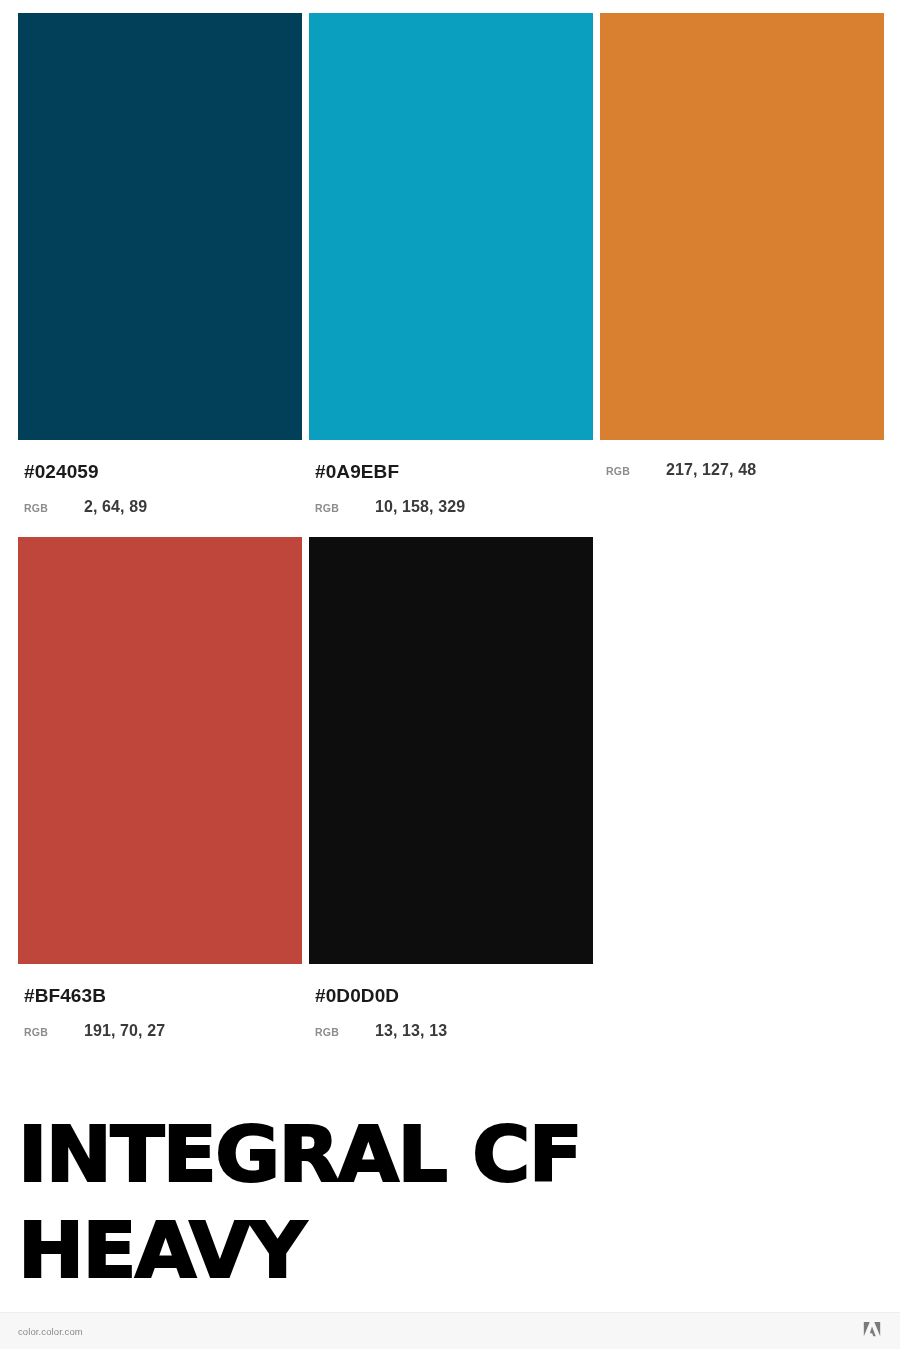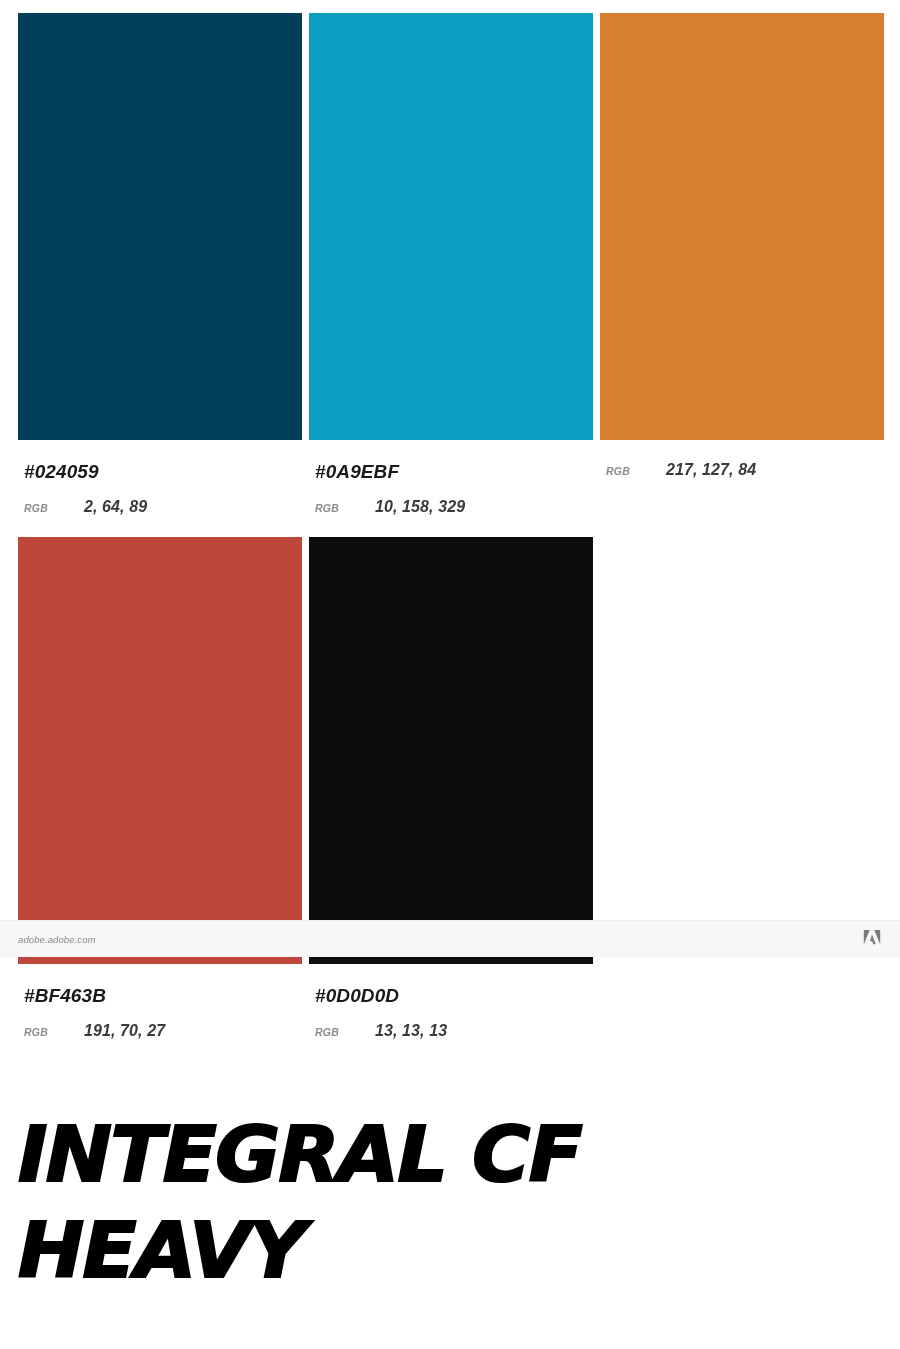--- a/index.html
+++ b/index.html
@@ -11,23 +11,22 @@
     height: 1349px;
     background: #FFFFFF;
     font-family: "Liberation Sans", sans-serif;
     overflow: hidden;
     position: relative;
   }
 
   #page {
     position: relative;
     width: 900px;
-    height: 957px;
+    height: 1349px;
     background: #FFFFFF;
-    font-style: italic;
   }
 
   
   .swatch-grid {
     position: absolute;
     left: 18px;
     top: 13px;
     width: 864px;
   }
 
@@ -179,21 +178,21 @@
             <span class="rgb-values">10, 158, 329</span>
           </div>
         </div>
       </div>
 
       <div class="swatch-cell">
         <div class="swatch-chip" style="background-color: rgb(217, 127, 48);"></div>
         <div class="swatch-info">
           <div class="swatch-rgb-line">
             <span class="rgb-label">RGB</span>
-            <span class="rgb-values">217, 127, 84</span>
+            <span class="rgb-values">217, 127, 48</span>
           </div>
         </div>
       </div>
 
     </div>
 
     <div class="swatch-row swatch-row-2">
 
       <div class="swatch-cell">
         <div class="swatch-chip" style="background-color: rgb(191, 70, 59);"></div>
@@ -222,21 +221,21 @@
     </div>
 
   </div>
 
   <div class="type-specimen">
     <div class="type-line">INTEGRAL CF</div>
     <div class="type-line type-line-2">HEAVY</div>
   </div>
 
   <div class="footer">
-    <span class="footer-url">adobe.adobe.com</span>
+    <span class="footer-url">color.color.com</span>
     <span class="adobe-logo-wrap">
       <svg class="adobe-logo" viewBox="0 0 24 22" xmlns="http://www.w3.org/2000/svg" aria-hidden="true">
         <path d="M2 0 H9.2 L2 17.5 Z" fill="#7A7A7A"></path>
         <path d="M22 0 H14.8 L22 17.5 Z" fill="#7A7A7A"></path>
         <path d="M12 5.6 L16.6 17.5 H13.6 L12.2 13.9 H9.4 Z" fill="#7A7A7A"></path>
       </svg>
     </span>
   </div>
 
 </div>

